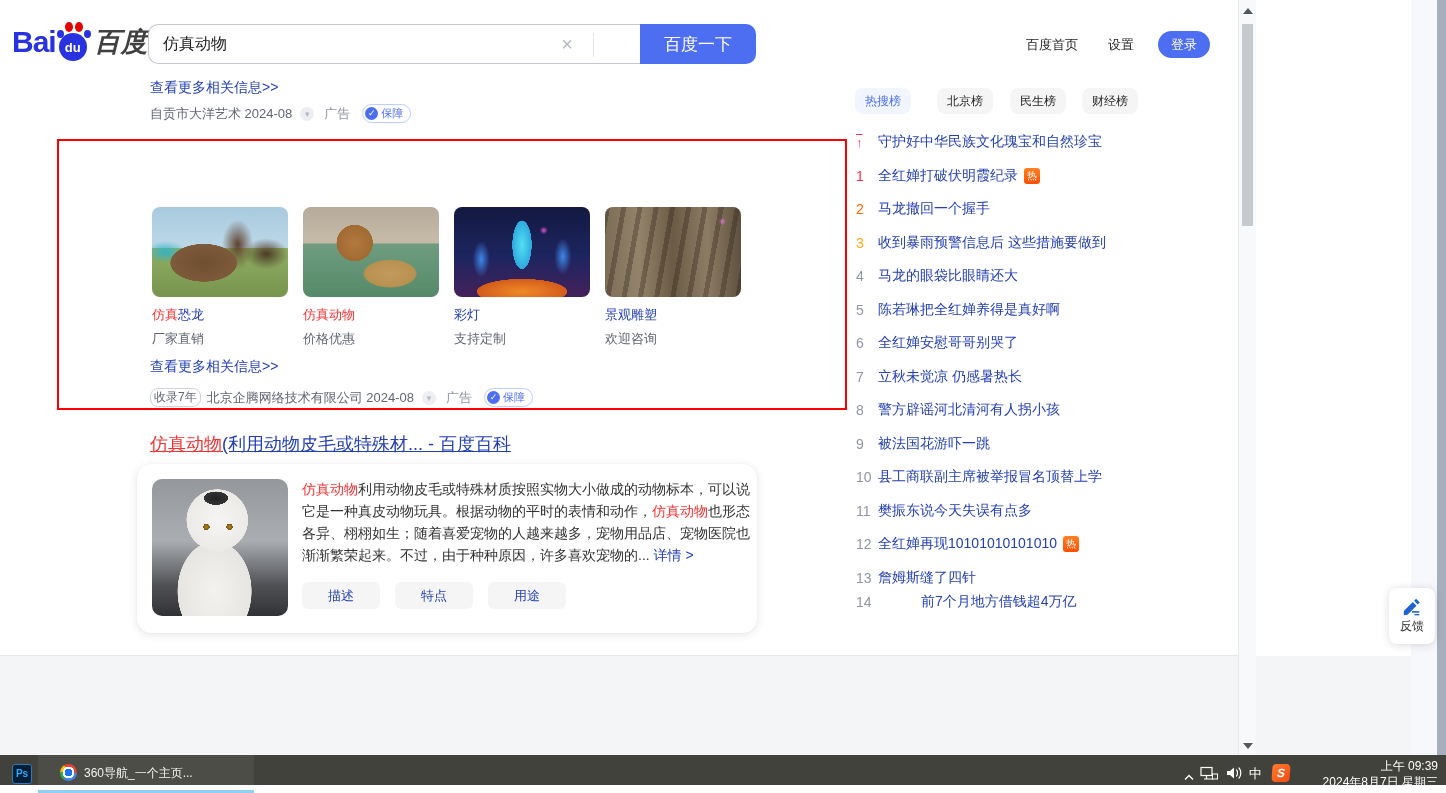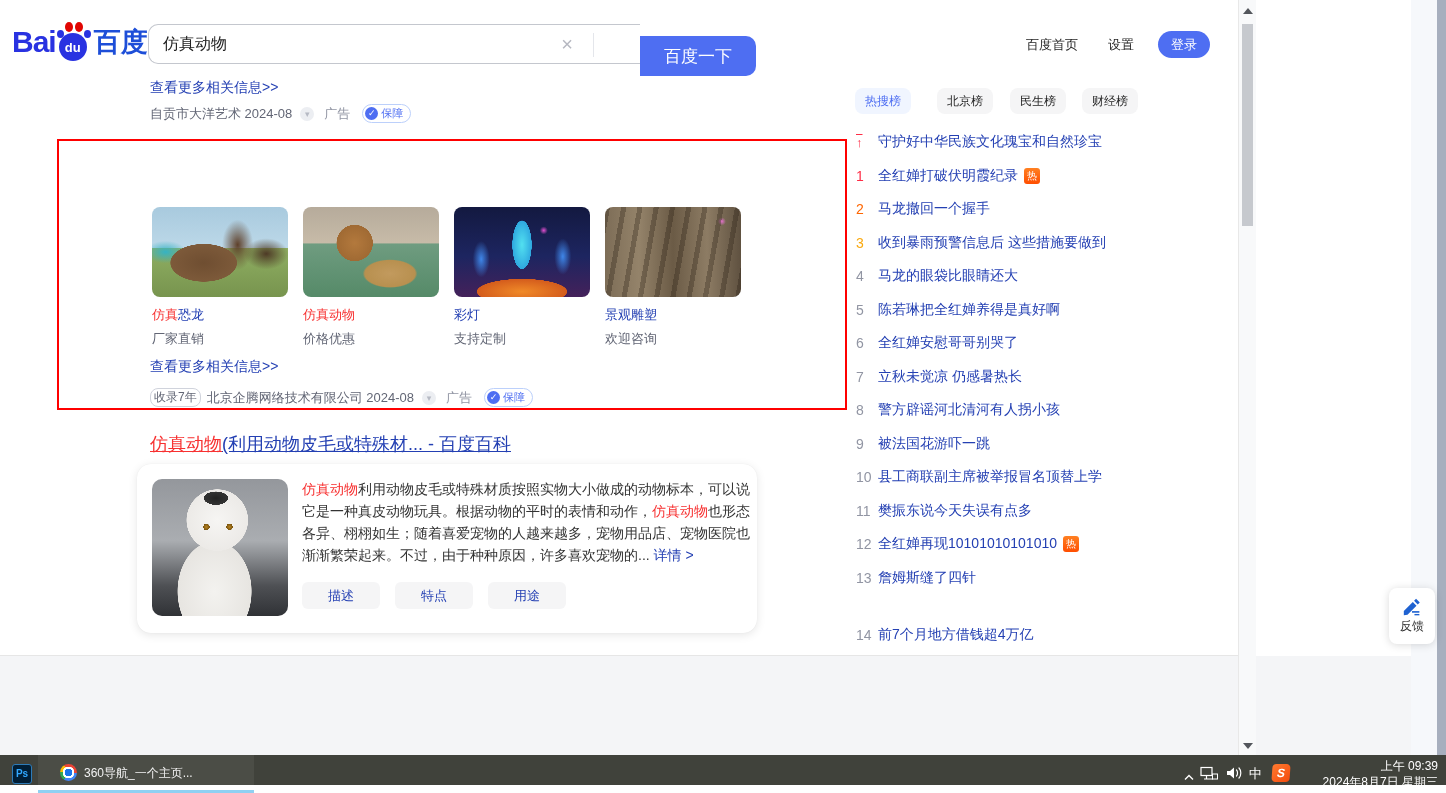--- a/index.html
+++ b/index.html
@@ -11,27 +11,27 @@
   
   .logo { left:12px; top:20px; display:flex; align-items:center; height:44px; }
   .logo-bai { color:#2932e1; font-size:30px; font-weight:bold; letter-spacing:-1px; }
   .logo-paw { position:relative; width:34px; height:42px; margin:0 1px; }
   .paw-palm { position:absolute; left:2px; top:12px; width:28px; height:28px; background:#2932e1; border-radius:50%; color:#fff; font-size:13px; font-weight:bold; display:flex; align-items:center; justify-content:center; }
   .toe { position:absolute; border-radius:50%; }
   .toe1 { left:0; top:9px; width:7px; height:8px; background:#2932e1; }
   .toe2 { left:8px; top:1px; width:8px; height:10px; background:#e10602; }
   .toe3 { left:18px; top:1px; width:8px; height:10px; background:#e10602; }
   .toe4 { left:27px; top:9px; width:7px; height:8px; background:#2932e1; }
-  .logo-cn { color:#1d4ed8; font-size:27px; font-weight:bold; margin-left:2px; }
+  .logo-cn { color:#404040; font-size:27px; font-weight:bold; margin-left:2px;font-style:italic; }
 
   .search-box { left:148px; top:24px; width:492px; height:40px; border:1px solid #c4c7ce; border-right:none; border-radius:10px 0 0 10px; background:#fff; }
   .search-input { position:absolute; left:14px; top:0; width:390px; height:38px; border:none; outline:none; font-size:16px; color:#222; font-family:inherit; background:transparent; }
   .clear-x { position:absolute; left:406px; top:7px; width:24px; height:24px; color:#b6b8c1; font-size:20px; line-height:24px; text-align:center; cursor:pointer; }
   .search-sep { position:absolute; left:444px; top:8px; width:1px; height:24px; background:#e4e6eb; }
-  .search-btn { left:640px; top:24px; width:116px; height:40px; background:#4e6ef2; border:none; border-radius:0 10px 10px 0; color:#fff; font-size:17px; cursor:pointer; font-family:inherit;margin-top:12px; }
+  .search-btn { left:640px; top:24px; width:116px; height:40px; background:#4e6ef2; border:none; border-radius:0 10px 10px 0; color:#fff; font-size:17px; cursor:pointer; font-family:inherit; }
   .nav-link { top:36px; font-size:13px; color:#262626; cursor:pointer; }
   .login-btn { left:1158px; top:31px; width:52px; height:27px; background:#4e6ef2; border:none; border-radius:14px; color:#fff; font-size:13px; cursor:pointer; font-family:inherit; }
 
   
   .more-link { color:#2440b3; font-size:14px; cursor:pointer; }
   .meta-row { display:flex; align-items:center; font-size:13px; color:#626675; }
   .meta-chev { width:14px; height:14px; border-radius:50%; background:#eceef2; color:#b6bac4; font-size:9px; line-height:14px; text-align:center; margin:0 10px 0 8px; }
   .ad-label { color:#9195a3; margin-right:12px; }
   .bz-badge { display:inline-flex; align-items:center; border:1px solid #bcd0fb; border-radius:10px; padding:1px 7px 1px 2px; color:#4e6ef2; font-size:11px; background:#fff; cursor:pointer; }
   .bz-check { width:13px; height:13px; border-radius:50%; background:#4e6ef2; color:#fff; font-size:9px; line-height:13px; text-align:center; margin-right:3px; }
@@ -269,21 +269,21 @@
   </div>
   <div class="abs hot-row" style="top:533px;">
     <span class="rank">12</span>
     <span class="hot-text">全红婵再现10101010101010</span>
     <span class="hot-badge">热</span>
   </div>
   <div class="abs hot-row" style="top:567px;">
     <span class="rank">13</span>
     <span class="hot-text">詹姆斯缝了四针</span>
   </div>
-  <div class="abs hot-row" style="top:624px;">
+  <div class="abs hot-row" style="top:591px;gap:43px;">
     <span class="rank">14</span>
     <span class="hot-text">前7个月地方借钱超4万亿</span>
   </div>
 
   <div class="abs fold-line"></div>
   <div class="abs below-fold"></div>
 
   <div class="abs scrollbar">
     <span class="sb-arrow-up"></span>
     <span class="sb-thumb"></span>

